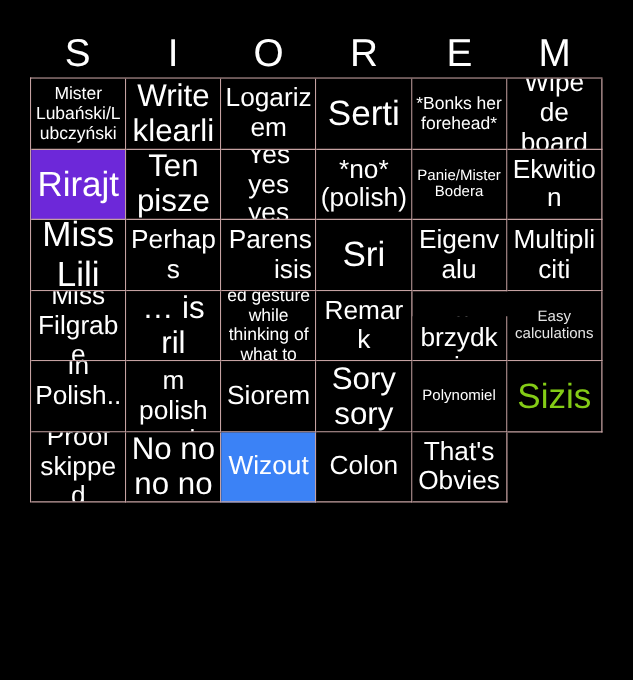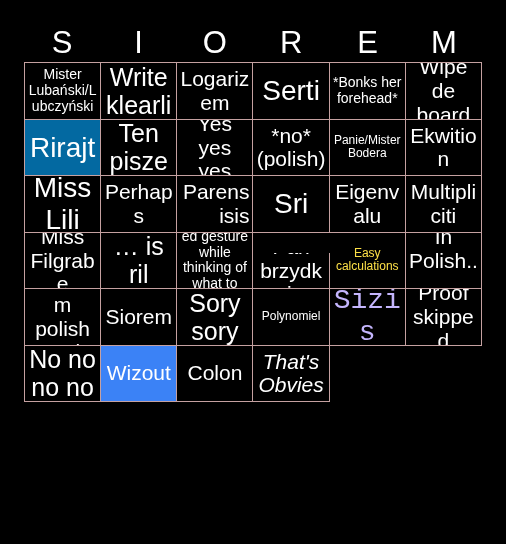--- a/index.html
+++ b/index.html
@@ -116,21 +116,21 @@
       </div>
       <div class="bingo-cell fs-xxl" style="border-right-color: rgb(197, 161, 161); border-bottom-color: rgb(197, 161, 161); color: rgb(255, 255, 255); background: rgb(0, 0, 0);">
         <span class="cell-text">Serti</span>
       </div>
       <div class="bingo-cell fs-s" style="border-right-color: rgb(197, 161, 161); border-bottom-color: rgb(197, 161, 161); color: rgb(255, 255, 255); background: rgb(0, 0, 0);">
         <span class="cell-text">*Bonks her forehead*</span>
       </div>
       <div class="bingo-cell fs-l" style="border-right-color: rgb(197, 161, 161); border-bottom-color: rgb(197, 161, 161); color: rgb(255, 255, 255); background: rgb(0, 0, 0);">
         <span class="cell-text">Wipe de board</span>
       </div>
-      <div class="bingo-cell fs-xxl" style="border-right-color: rgb(197, 161, 161); border-bottom-color: rgb(197, 161, 161); color: rgb(255, 255, 255); background: #0369a1;">
+      <div class="bingo-cell fs-xxl" style="border-right-color: rgb(197, 161, 161); border-bottom-color: rgb(197, 161, 161); color: rgb(255, 255, 255); background: #6d28d9;">
         <span class="cell-text">Rirajt</span>
       </div>
       <div class="bingo-cell fs-xl" style="border-right-color: rgb(197, 161, 161); border-bottom-color: rgb(197, 161, 161); color: rgb(255, 255, 255); background: rgb(0, 0, 0);">
         <span class="cell-text">Ten pisze</span>
       </div>
       <div class="bingo-cell fs-l" style="border-right-color: rgb(197, 161, 161); border-bottom-color: rgb(197, 161, 161); color: rgb(255, 255, 255); background: rgb(0, 0, 0);">
         <span class="cell-text">Yes yes yes</span>
       </div>
       <div class="bingo-cell fs-l" style="border-right-color: rgb(197, 161, 161); border-bottom-color: rgb(197, 161, 161); color: rgb(255, 255, 255); background: rgb(0, 0, 0);">
         <span class="cell-text">*no* (polish)</span>
@@ -161,54 +161,57 @@
       </div>
       <div class="bingo-cell fs-m" style="border-right-color: rgb(197, 161, 161); border-bottom-color: rgb(197, 161, 161); color: rgb(255, 255, 255); background: rgb(0, 0, 0);">
         <span class="cell-text">Miss Filgrabe</span>
       </div>
       <div class="bingo-cell fs-xl" style="border-right-color: rgb(197, 161, 161); border-bottom-color: rgb(197, 161, 161); color: rgb(255, 255, 255); background: rgb(0, 0, 0);">
         <span class="cell-text">… is ril</span>
       </div>
       <div class="bingo-cell fs-xxs" style="border-right-color: rgb(197, 161, 161); border-bottom-color: rgb(197, 161, 161); color: rgb(255, 255, 255); background: rgb(0, 0, 0);">
         <span class="cell-text">*Unidentified gesture while thinking of what to say*</span>
       </div>
+      <div class="bingo-cell fs-m" style="border-right-color: rgb(197, 161, 161); border-bottom-color: rgb(197, 161, 161); color: rgb(255, 255, 255); background: rgb(0, 0, 0);">
+        <span class="cell-text">Remark</span>
+      </div>
       <div class="bingo-cell fs-m" style="border-right-color: rgb(197, 161, 161); border-bottom-color: rgb(197, 161, 161); color: #ffffff; background: rgb(0, 0, 0); margin-top: 20px;">
         <span class="cell-text">Pan brzydko pisze</span>
       </div>
-      <div class="bingo-cell fs-xs" style="border-right-color: rgb(197, 161, 161); border-bottom-color: rgb(197, 161, 161); color: #fde047; background: rgb(0, 0, 0);">
+      <div class="bingo-cell fs-xs" style="border-right-color: rgb(197, 161, 161); border-bottom-color: rgb(197, 161, 161); color: #e5e5e5; background: rgb(0, 0, 0);">
         <span class="cell-text">Easy calculations</span>
       </div>
       <div class="bingo-cell fs-m" style="border-right-color: rgb(197, 161, 161); border-bottom-color: rgb(197, 161, 161); color: rgb(255, 255, 255); background: rgb(0, 0, 0);">
         <span class="cell-text">In Polish...</span>
       </div>
       <div class="bingo-cell fs-m" style="border-right-color: rgb(197, 161, 161); border-bottom-color: rgb(197, 161, 161); color: rgb(255, 255, 255); background: rgb(0, 0, 0);">
         <span class="cell-text">Random polish words</span>
       </div>
       <div class="bingo-cell fs-l" style="border-right-color: rgb(197, 161, 161); border-bottom-color: rgb(197, 161, 161); color: rgb(255, 255, 255); background: rgb(0, 0, 0);">
         <span class="cell-text">Siorem</span>
       </div>
       <div class="bingo-cell fs-xl" style="border-right-color: rgb(197, 161, 161); border-bottom-color: rgb(197, 161, 161); color: rgb(255, 255, 255); background: rgb(0, 0, 0);">
         <span class="cell-text">Sory sory</span>
       </div>
       <div class="bingo-cell fs-xs" style="border-right-color: rgb(197, 161, 161); border-bottom-color: rgb(197, 161, 161); color: rgb(255, 255, 255); background: rgb(0, 0, 0);">
         <span class="cell-text">Polynomiel</span>
       </div>
-      <div class="bingo-cell fs-xxl" style="border-right-color: rgb(197, 161, 161); border-bottom-color: rgb(197, 161, 161); color: #c4b5fd; background: rgb(0, 0, 0); font-family: Liberation Mono, monospace;">
+      <div class="bingo-cell fs-xxl" style="border-right-color: rgb(197, 161, 161); border-bottom-color: rgb(197, 161, 161); color: #84cc16; background: rgb(0, 0, 0);">
         <span class="cell-text">Sizis</span>
       </div>
       <div class="bingo-cell fs-m" style="border-right-color: rgb(197, 161, 161); border-bottom-color: rgb(197, 161, 161); color: rgb(255, 255, 255); background: rgb(0, 0, 0);">
         <span class="cell-text">Proof skipped</span>
       </div>
       <div class="bingo-cell fs-xl" style="border-right-color: rgb(197, 161, 161); border-bottom-color: rgb(197, 161, 161); color: rgb(255, 255, 255); background: rgb(0, 0, 0);">
         <span class="cell-text">No no no no</span>
       </div>
       <div class="bingo-cell fs-l" style="border-right-color: rgb(197, 161, 161); border-bottom-color: rgb(197, 161, 161); color: rgb(255, 255, 255); background: #3b82f6;">
         <span class="cell-text">Wizout</span>
       </div>
       <div class="bingo-cell fs-l" style="border-right-color: rgb(197, 161, 161); border-bottom-color: rgb(197, 161, 161); color: rgb(255, 255, 255); background: rgb(0, 0, 0);">
         <span class="cell-text">Colon</span>
       </div>
-      <div class="bingo-cell fs-m" style="border-right-color: rgb(197, 161, 161); border-bottom-color: rgb(197, 161, 161); color: rgb(255, 255, 255); background: rgb(0, 0, 0); font-style: italic;">
+      <div class="bingo-cell fs-m" style="border-right-color: rgb(197, 161, 161); border-bottom-color: rgb(197, 161, 161); color: rgb(255, 255, 255); background: rgb(0, 0, 0);">
         <span class="cell-text">That's Obvies</span>
       </div>
     </div>
 
 </div>
 
 </body></html>

